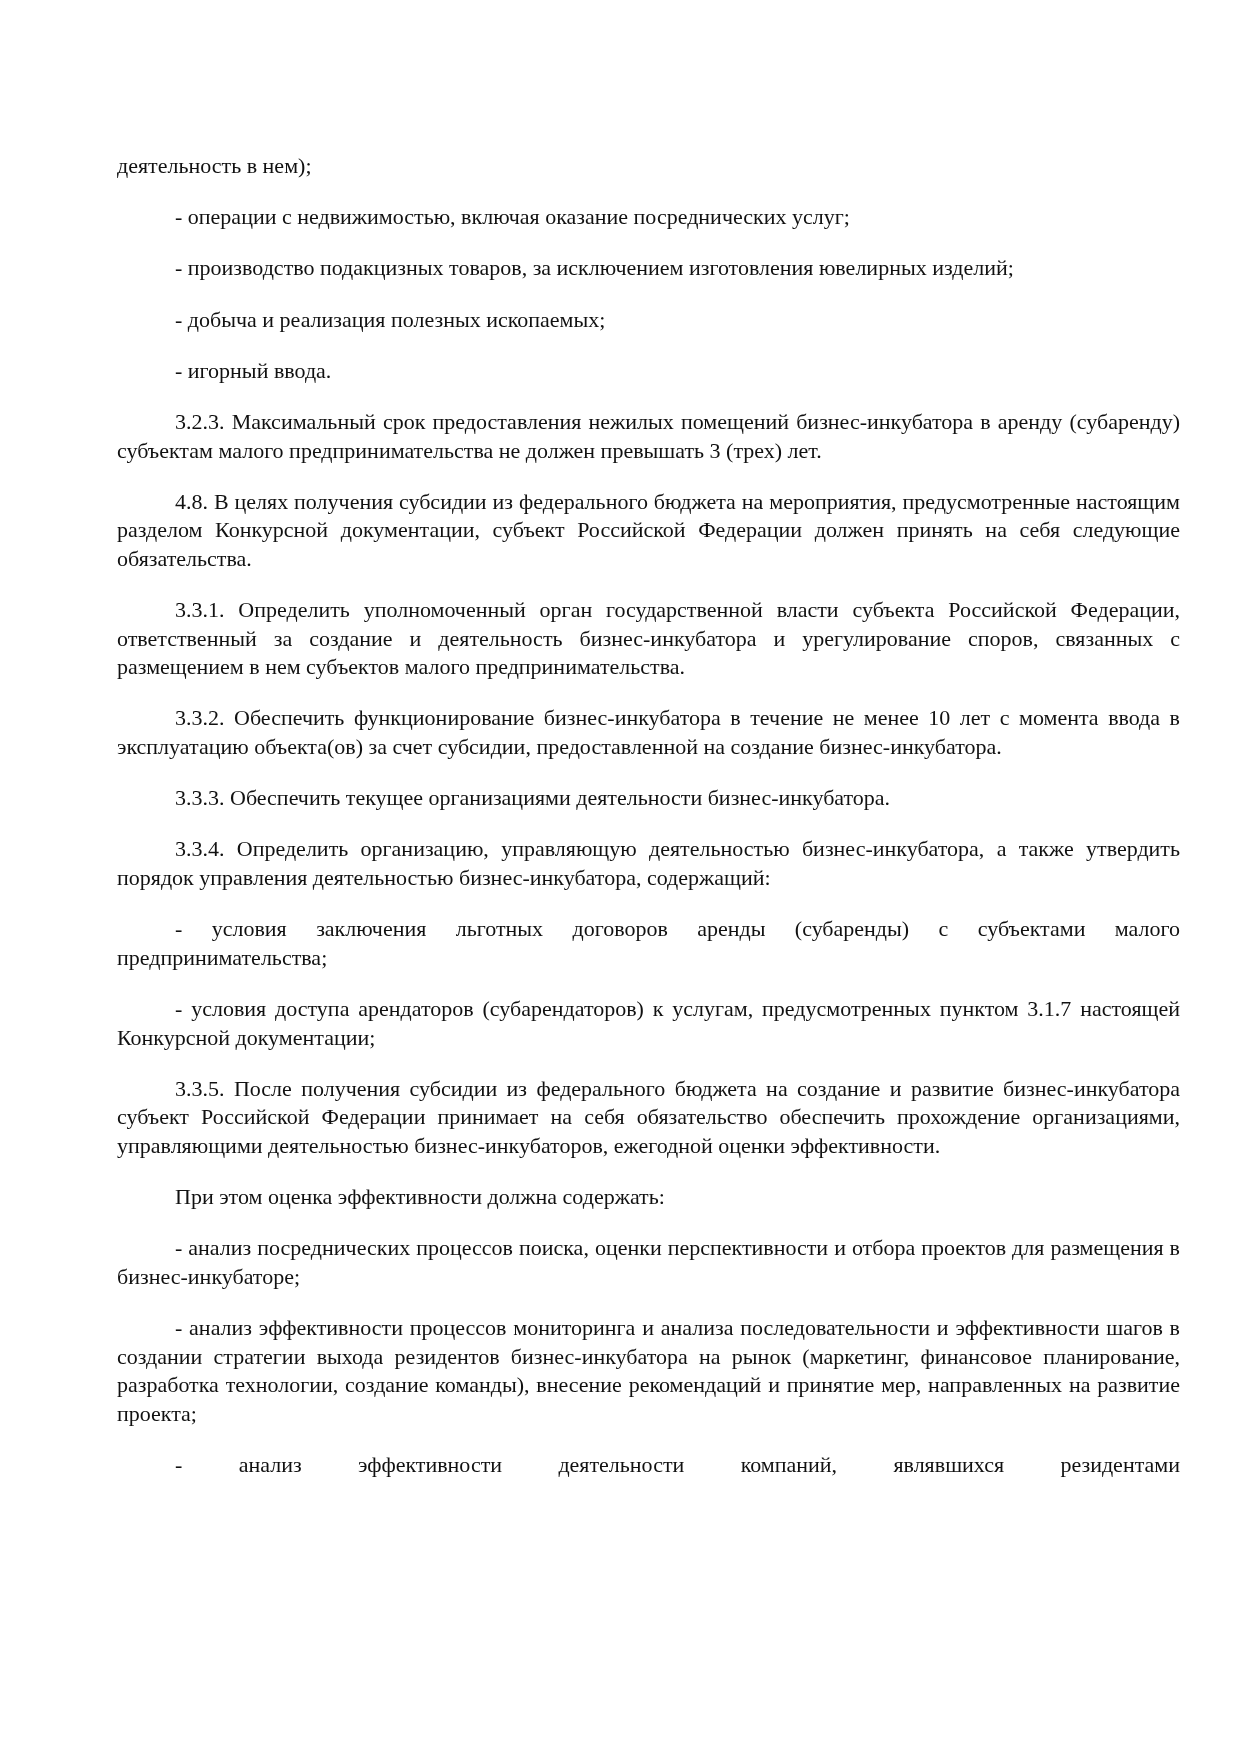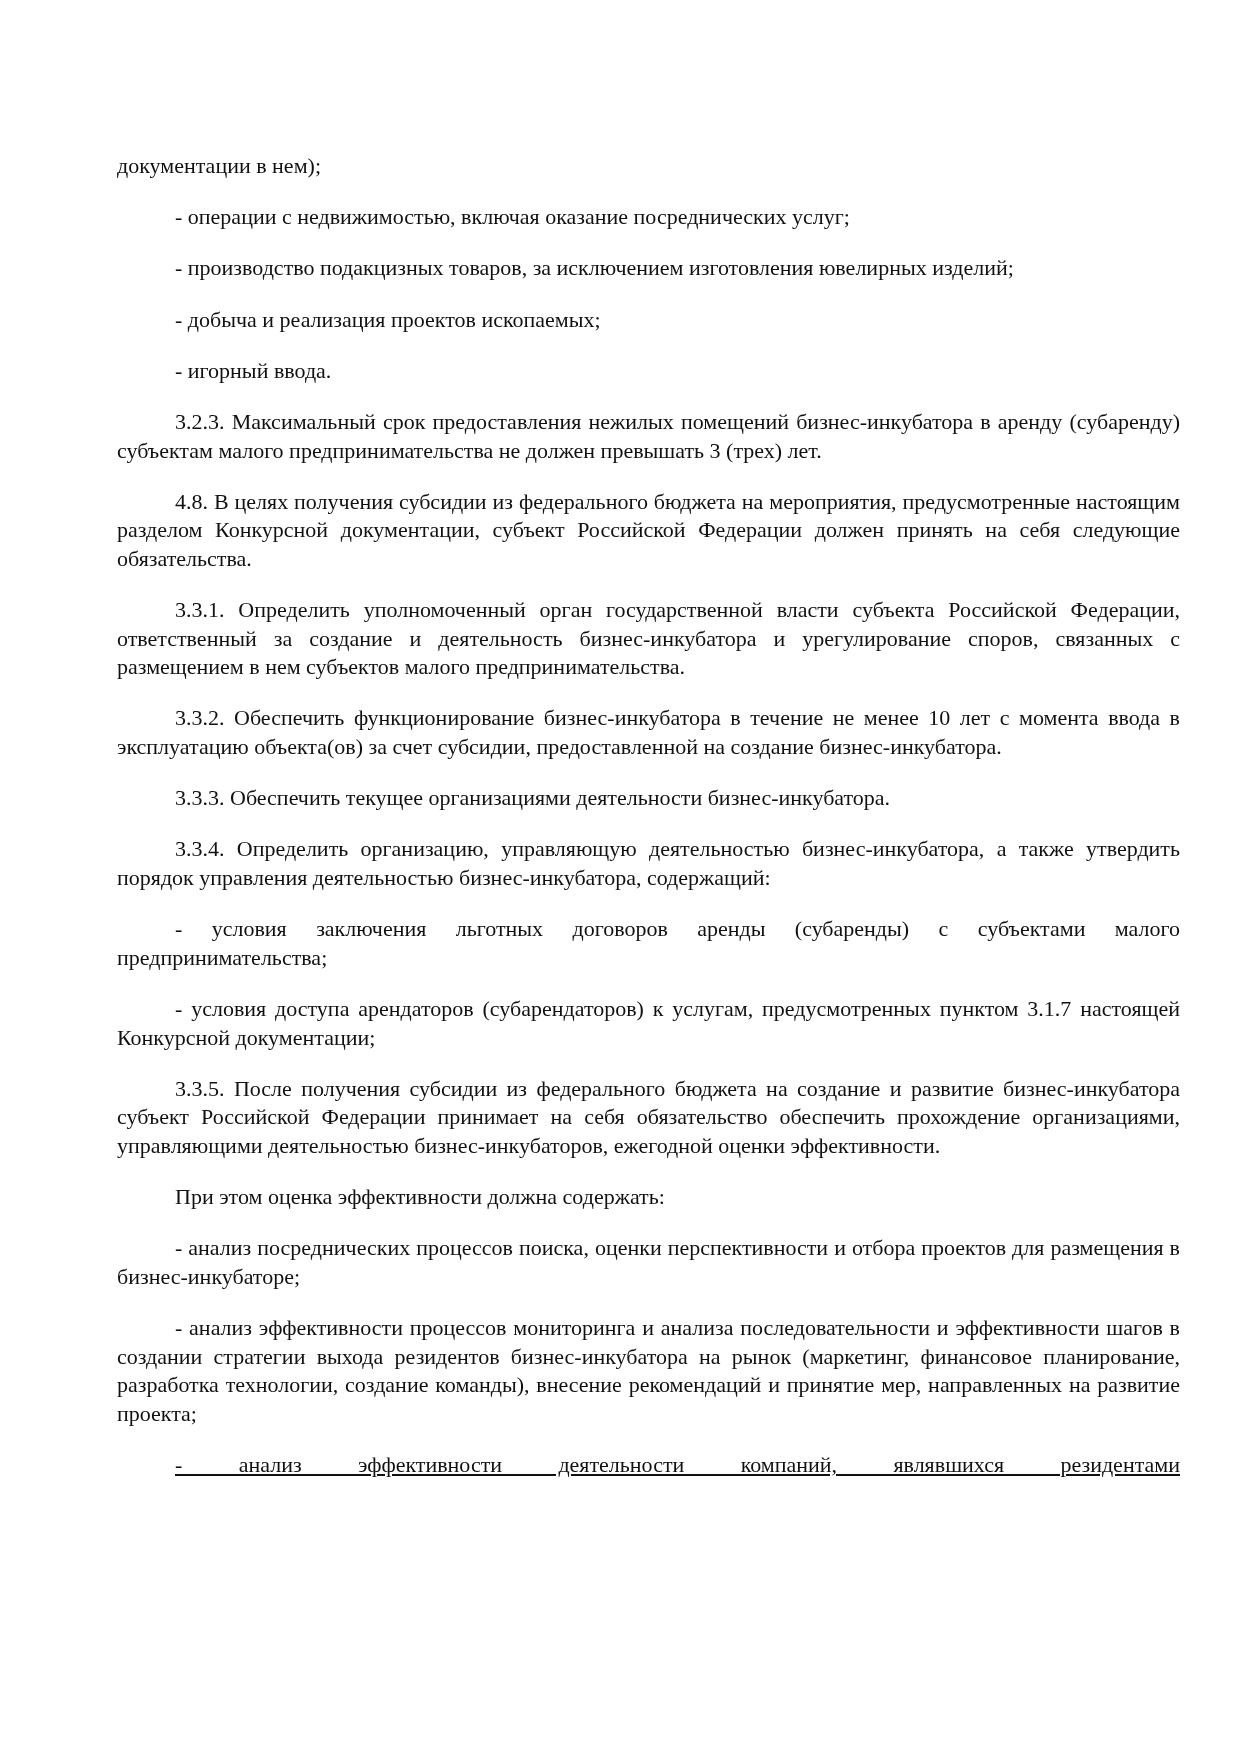--- a/index.html
+++ b/index.html
@@ -26,31 +26,30 @@
     .para {
       margin: 0 0 22.6px 0;
       text-align: justify;
       text-indent: 58px;
     }
     .para.no-indent {
       text-indent: 0;
     }
     .para.justify-last {
       text-align-last: justify;
-      text-decoration: underline;
     }
   </style>
 </head>
 <body>
 
 <div class="page">
-  <p class="para no-indent">документации в нем);</p>
+  <p class="para no-indent">деятельность в нем);</p>
   <p class="para">- операции с недвижимостью, включая оказание посреднических услуг;</p>
   <p class="para">- производство подакцизных товаров, за исключением изготовления ювелирных изделий;</p>
-  <p class="para">- добыча и реализация проектов ископаемых;</p>
+  <p class="para">- добыча и реализация полезных ископаемых;</p>
   <p class="para">- игорный ввода.</p>
   <p class="para">3.2.3. Максимальный срок предоставления нежилых помещений бизнес-инкубатора в аренду (субаренду) субъектам малого предпринимательства не должен превышать 3 (трех) лет.</p>
   <p class="para">4.8. В целях получения субсидии из федерального бюджета на мероприятия, предусмотренные настоящим разделом Конкурсной документации, субъект Российской Федерации должен принять на себя следующие обязательства.</p>
   <p class="para">3.3.1. Определить уполномоченный орган государственной власти субъекта Российской Федерации, ответственный за создание и деятельность бизнес-инкубатора и урегулирование споров, связанных с размещением в нем субъектов малого предпринимательства.</p>
   <p class="para">3.3.2. Обеспечить функционирование бизнес-инкубатора в течение не менее 10 лет с момента ввода в эксплуатацию объекта(ов) за счет субсидии, предоставленной на создание бизнес-инкубатора.</p>
   <p class="para">3.3.3. Обеспечить текущее организациями деятельности бизнес-инкубатора.</p>
   <p class="para">3.3.4. Определить организацию, управляющую деятельностью бизнес-инкубатора, а также утвердить порядок управления деятельностью бизнес-инкубатора, содержащий:</p>
   <p class="para">- условия заключения льготных договоров аренды (субаренды) с субъектами малого предпринимательства;</p>
   <p class="para">- условия доступа арендаторов (субарендаторов) к услугам, предусмотренных пунктом 3.1.7 настоящей Конкурсной документации;</p>
   <p class="para">3.3.5. После получения субсидии из федерального бюджета на создание и развитие бизнес-инкубатора субъект Российской Федерации принимает на себя обязательство обеспечить прохождение организациями, управляющими деятельностью бизнес-инкубаторов, ежегодной оценки эффективности.</p>

